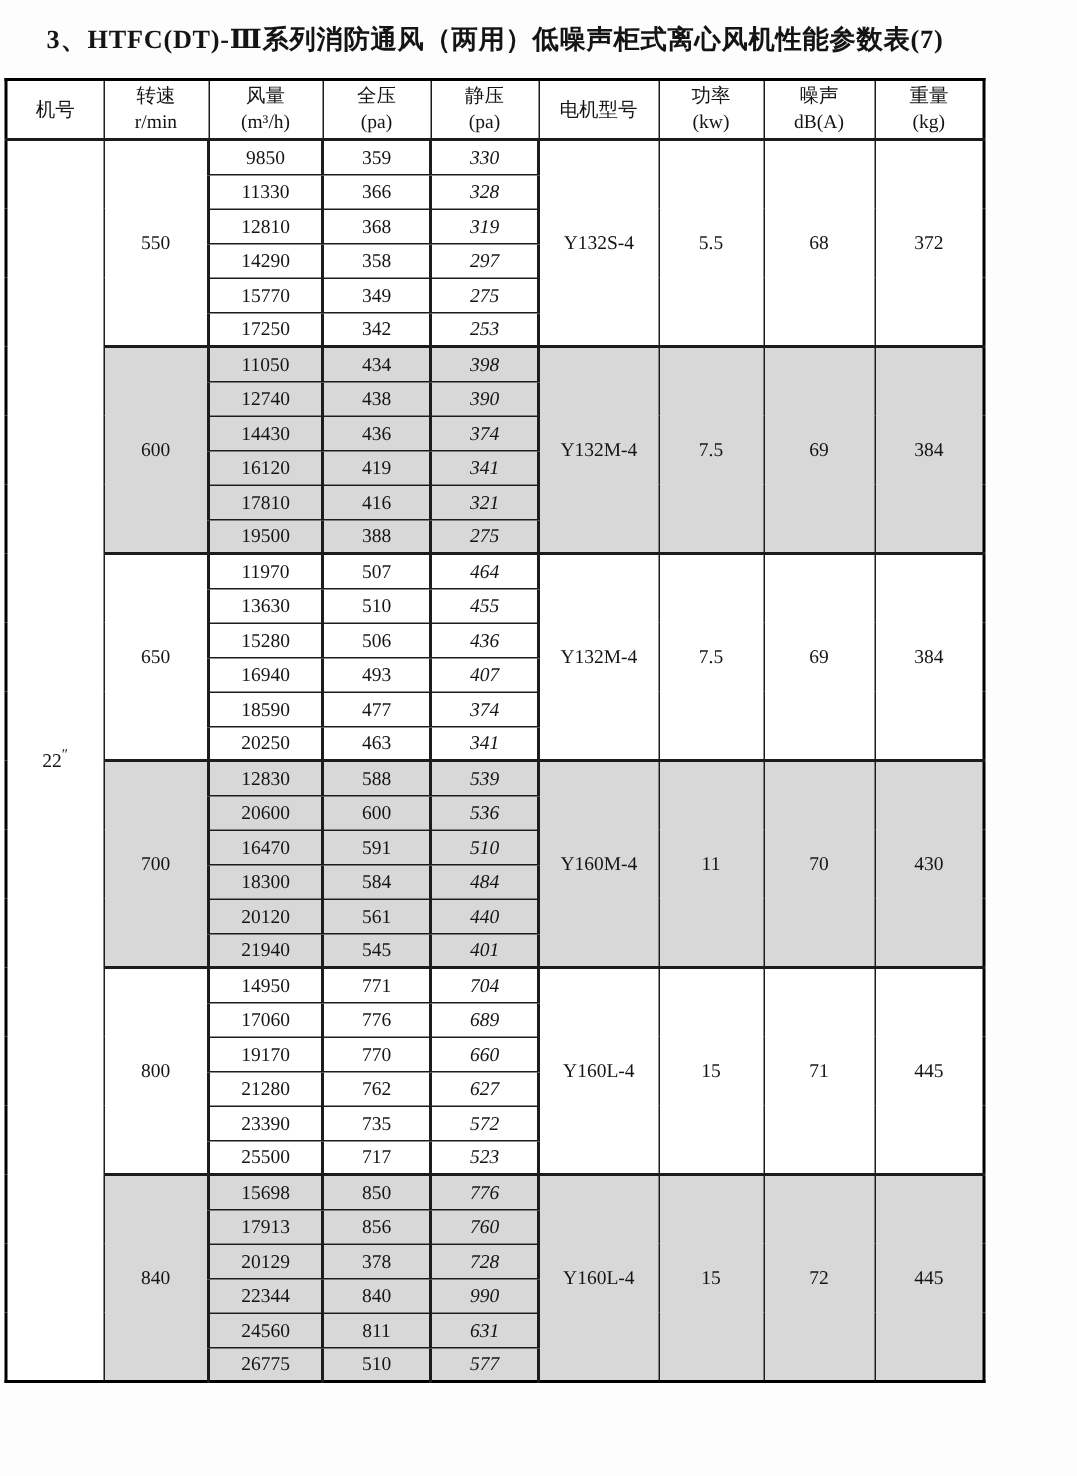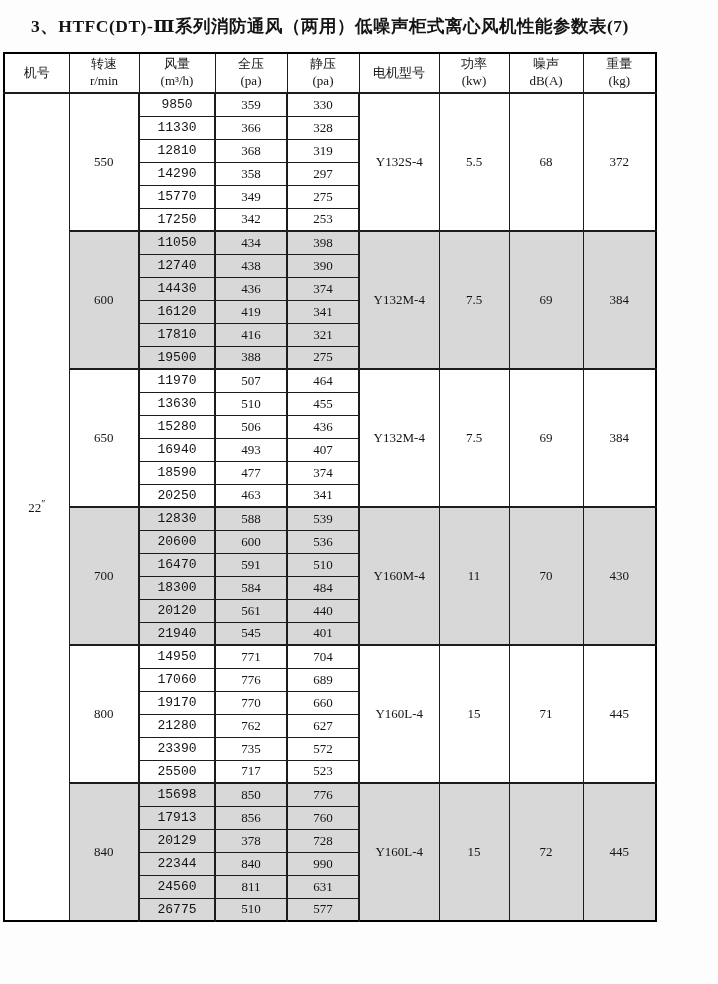--- a/index.html
+++ b/index.html
@@ -40,23 +40,23 @@
     background: #ffffff;
   }
   table.perf thead th {
     height: 40px;
     font-weight: normal;
     line-height: 1.3;
     font-size: 13px;
   }
   table.perf tbody td { height: 23px; }
   
-  tbody td.col-flow { border-left-width: 2px; border-right-width: 2px; font-family: Liberation Mono, monospace; }
+  tbody td.col-flow { border-left-width: 2px; border-right-width: 2px; }
   tbody td.col-tp   { border-right-width: 2px; text-align: center; }
-  tbody td.col-sp   { border-right-width: 2px; }
+  tbody td.col-sp   { border-right-width: 2px; font-style: italic; }
   tr.group-start td { border-top-width: 2px; }
   tr.shaded td { background: #d8d8d8; }
   td.col-size { background: #ffffff !important; font-size: 13px; margin-top: 48px; }
   td.col-size .prime { font-size: 10px; vertical-align: super; }
   td.col-speed, td.col-motor, td.col-power, td.col-noise, td.col-weight { font-size: 13px; }
   .hdr-l2 { display: block; }
 </style>
 </head>
 <body>
 

